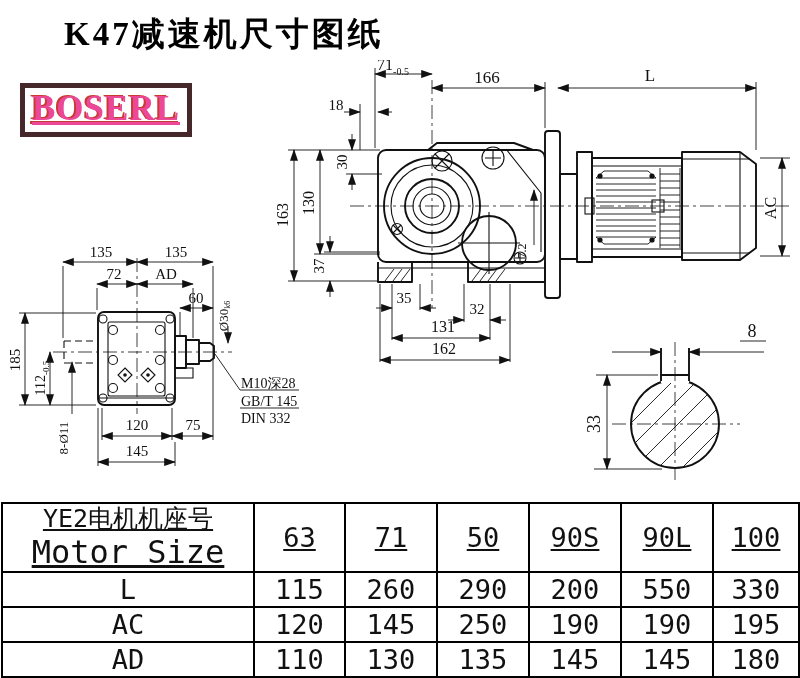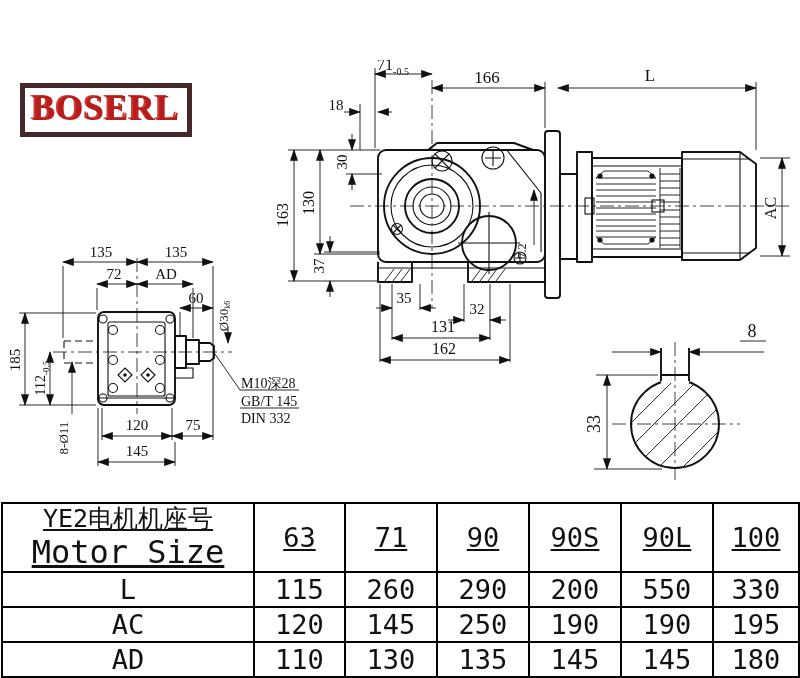--- a/index.html
+++ b/index.html
@@ -5,21 +5,21 @@
   html,body{margin:0;padding:0;background:#fff;}
   #page{position:relative;width:800px;height:678px;background:#ffffff;overflow:hidden;
         font-family:"Liberation Serif",serif;color:#111;}
   
   #title{position:absolute;left:64px;top:12px;font-size:33px;font-weight:bold;
          letter-spacing:3px;color:#000;font-family:"Liberation Serif",serif;}
   
   #logo{position:absolute;left:20px;top:83px;border:5px solid #46282a;background:#fff;
         padding:1px 7px 3px 7px;}
   #logo .txt{font-family:"Liberation Serif",serif;font-size:35px;font-weight:600;
-        color:#b91c1c;letter-spacing:1px;text-shadow:-2px -1px 0 #c93a30;}
+        color:#ec4899;letter-spacing:1px;text-shadow:-2px -1px 0 #c93a30;text-decoration:underline;}
   
   #draw{position:absolute;left:0;top:60px;width:800px;height:440px;}
   .o2{stroke:#111;stroke-width:1.9;fill:none;stroke-linejoin:round;}
   .o1{stroke:#111;stroke-width:1.1;fill:none;}
   .dim{stroke:#111;stroke-width:0.9;fill:none;}
   .cl{stroke:#111;stroke-width:0.8;fill:none;stroke-dasharray:14 4 3 4;}
   .hid{stroke:#111;stroke-width:1.1;fill:none;stroke-dasharray:7 4;}
   .hat{stroke:#111;stroke-width:0.9;}
   text{fill:#111;font-family:"Liberation Serif",serif;}
   
@@ -32,20 +32,21 @@
   .cn{font-size:25px;line-height:1.2;}
   .en{font-size:32px;line-height:1.15;}
   .num{font-size:27px;border-radius:32px;}
   tr.hrow{height:68px;text-decoration:underline;} tr.drow{height:35px;}
 </style>
 </head>
 <body>
 
 <div id="page">
 
+  <div id="title">K47减速机尺寸图纸</div>
 
   <div id="logo">
     <span class="txt">BOSERL</span>
   </div>
 
   <svg id="draw" viewBox="0 60 800 440" xmlns="http://www.w3.org/2000/svg">
     <defs>
       <marker id="ae" orient="auto" markerWidth="13" markerHeight="9" refX="12" refY="4.5">
         <path d="M0,0 L13,4.5 L0,9 z" fill="#111"></path>
       </marker>
@@ -336,21 +337,21 @@
           <col style="width:86px">
       </colgroup>
       <tbody>
           <tr class="hrow">
         <th class="hcell">
           <div class="cn">YE2电机机座号</div>
           <div class="en">Motor Size</div>
         </th>
         <th class="num">63</th>
         <th class="num">71</th>
-        <th class="num">90</th>
+        <th class="num">50</th>
         <th class="num">90S</th>
         <th class="num">90L</th>
         <th class="num">100</th>
       </tr>
       <tr class="drow">
         <td class="num">L</td>
         <td class="num">115</td>
         <td class="num">260</td>
         <td class="num">290</td>
         <td class="num">200</td>

